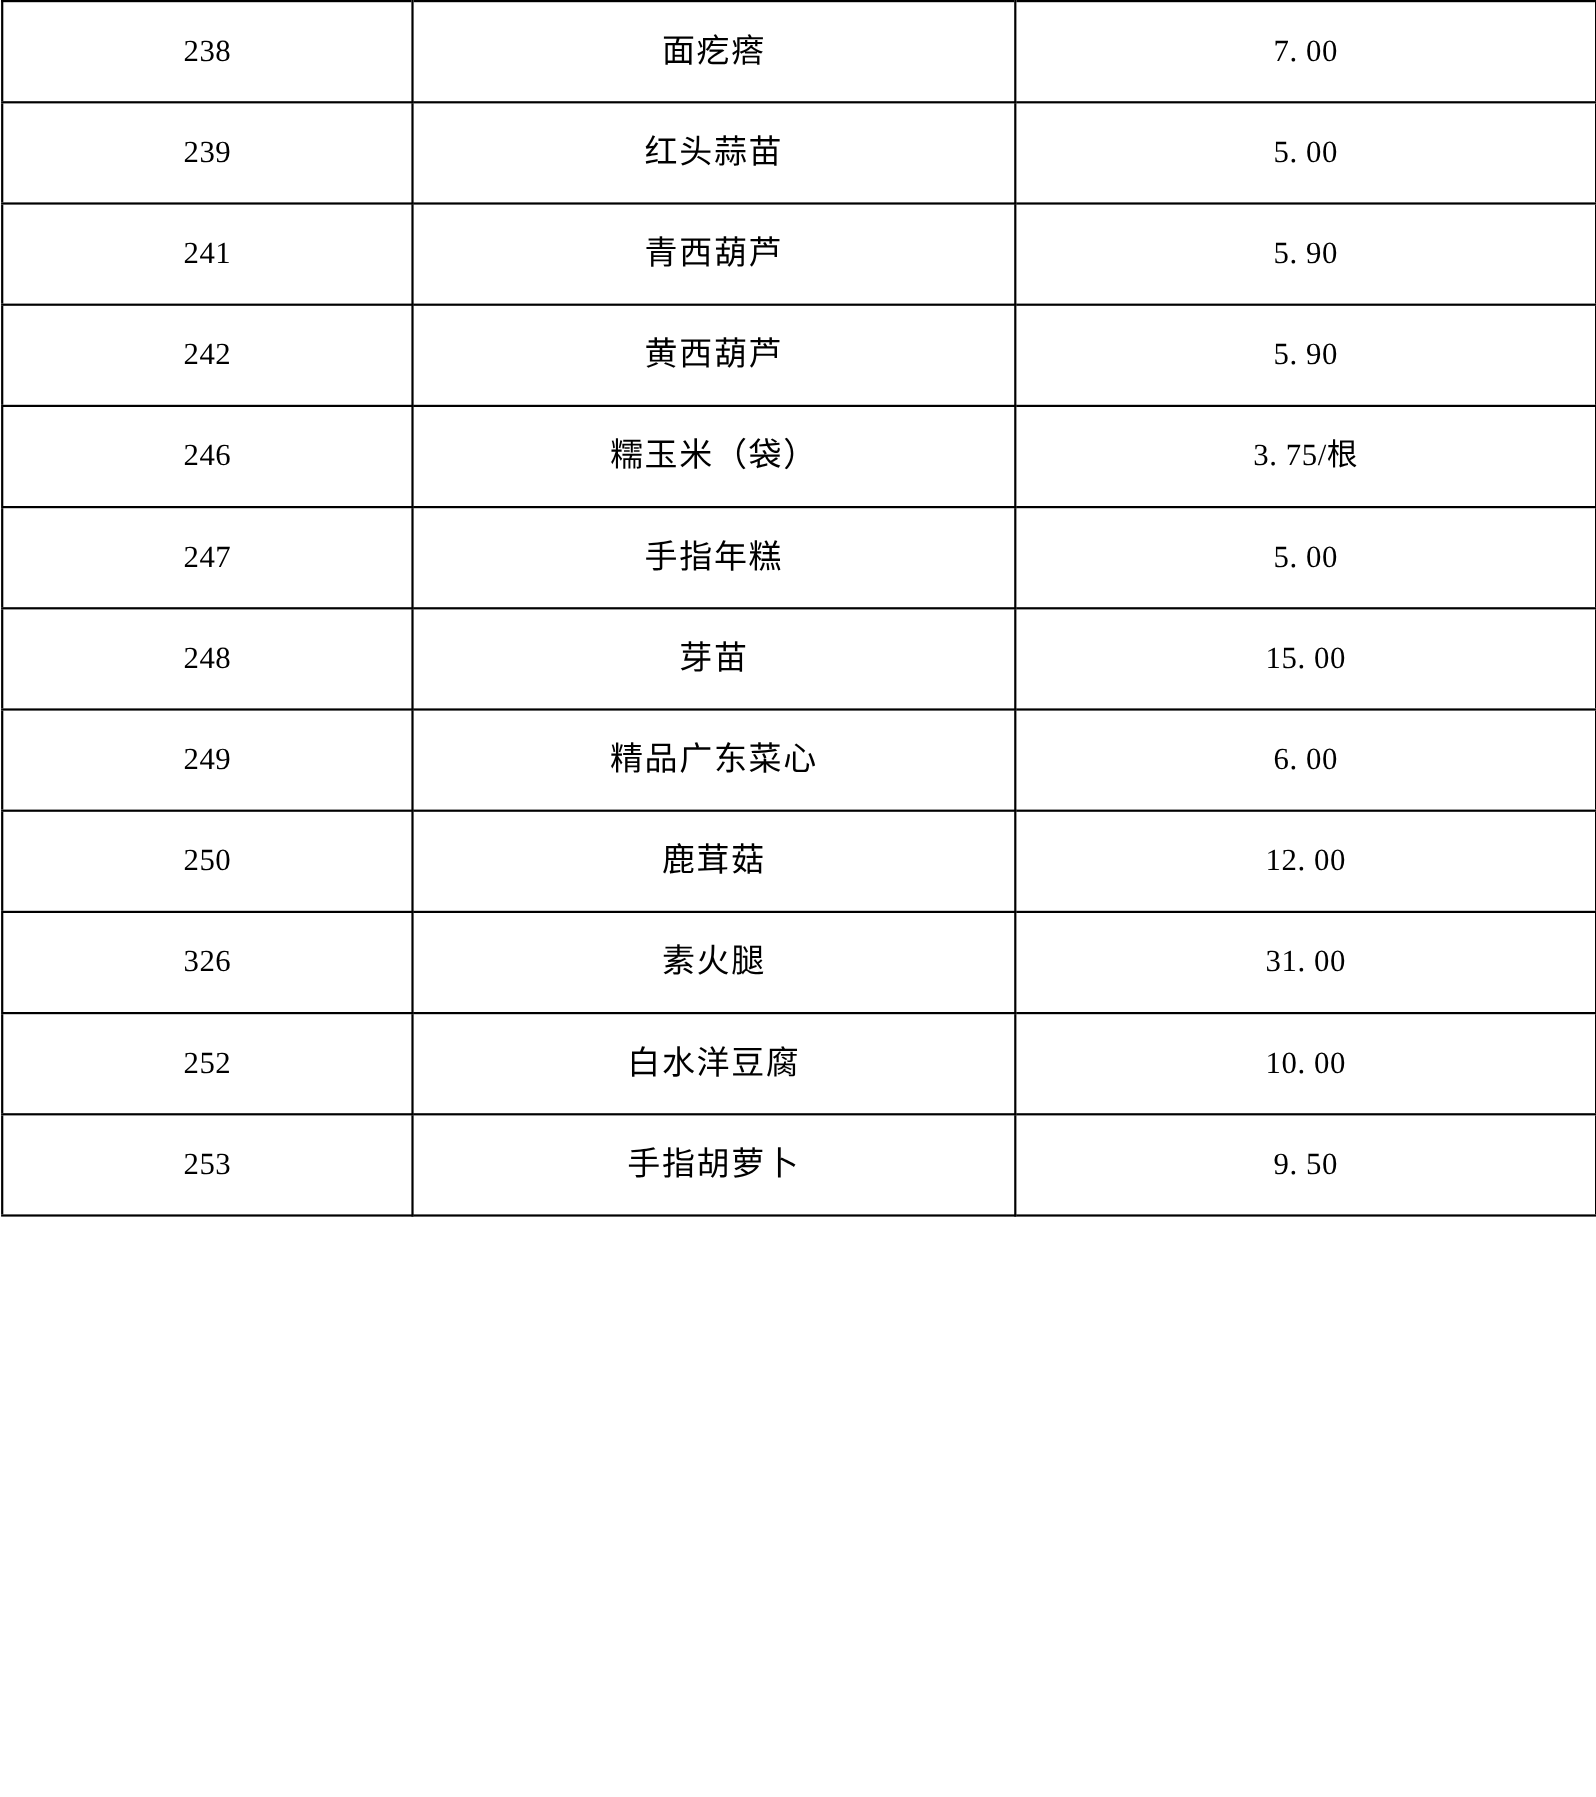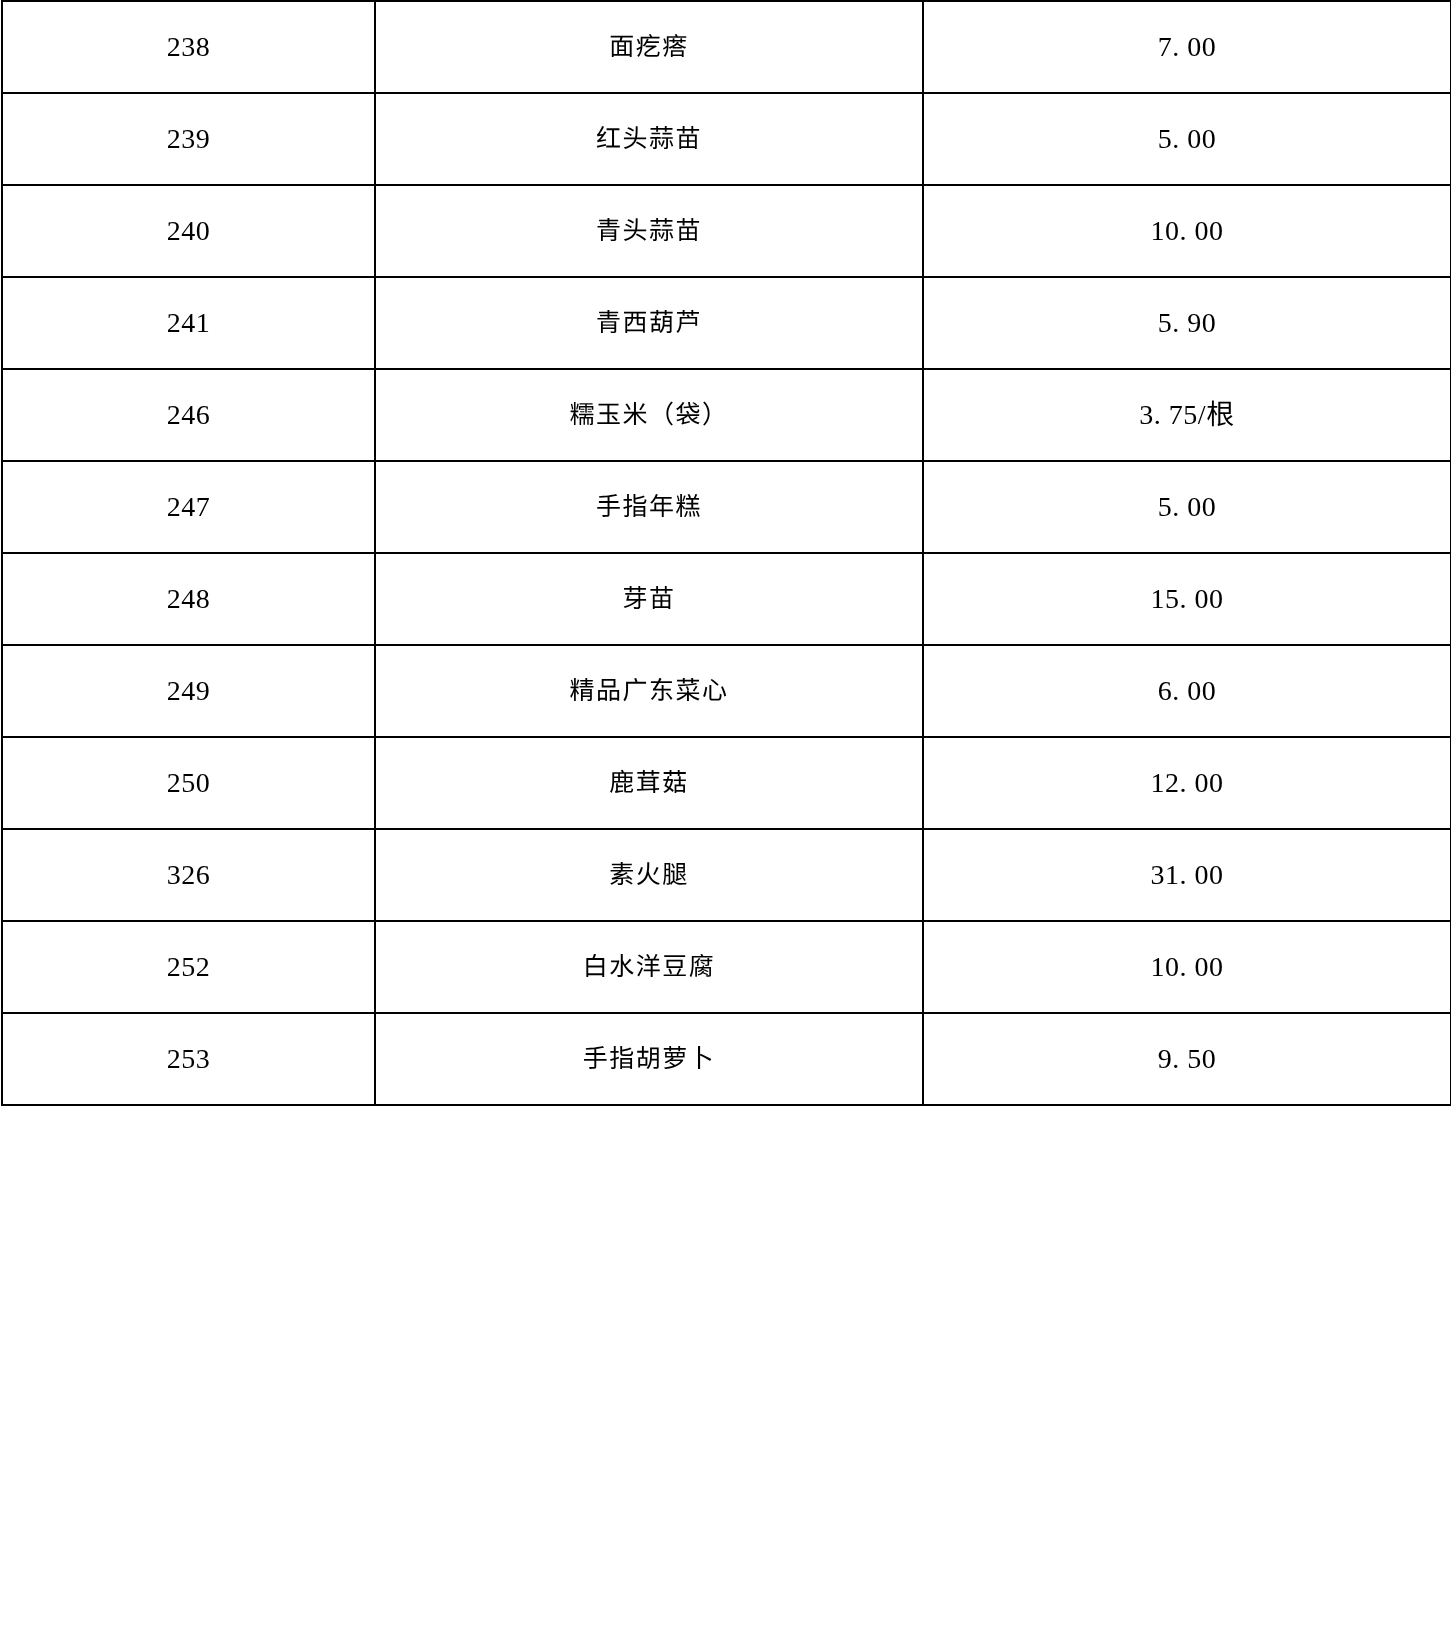--- a/index.html
+++ b/index.html
@@ -49,21 +49,21 @@
   .price-table td:last-child {
     border-right: none;
   }
 
   .cell-id {
     font-size: 28px;
     letter-spacing: 0.5px;
   }
 
   .cell-name {
-    font-size: 25px;
+    font-size: 30px;
     letter-spacing: 1.5px;
   }
 
   .cell-price {
     font-size: 28px;
     letter-spacing: 0.5px;
   }
 </style>
 </head>
 <body>
@@ -79,27 +79,27 @@
         <td class="cell-id">238</td>
         <td class="cell-name">面疙瘩</td>
         <td class="cell-price">7. 00</td>
       </tr>
       <tr>
         <td class="cell-id">239</td>
         <td class="cell-name">红头蒜苗</td>
         <td class="cell-price">5. 00</td>
       </tr>
       <tr>
-        <td class="cell-id">240</td>
-        <td class="cell-name">青头蒜苗</td>
-        <td class="cell-price">10. 00</td>
+        <td class="cell-id">241</td>
+        <td class="cell-name">青西葫芦</td>
+        <td class="cell-price">5. 90</td>
       </tr>
       <tr>
-        <td class="cell-id">241</td>
-        <td class="cell-name">青西葫芦</td>
+        <td class="cell-id">242</td>
+        <td class="cell-name">黄西葫芦</td>
         <td class="cell-price">5. 90</td>
       </tr>
       <tr>
         <td class="cell-id">246</td>
         <td class="cell-name">糯玉米（袋）</td>
         <td class="cell-price">3. 75/根</td>
       </tr>
       <tr>
         <td class="cell-id">247</td>
         <td class="cell-name">手指年糕</td>

